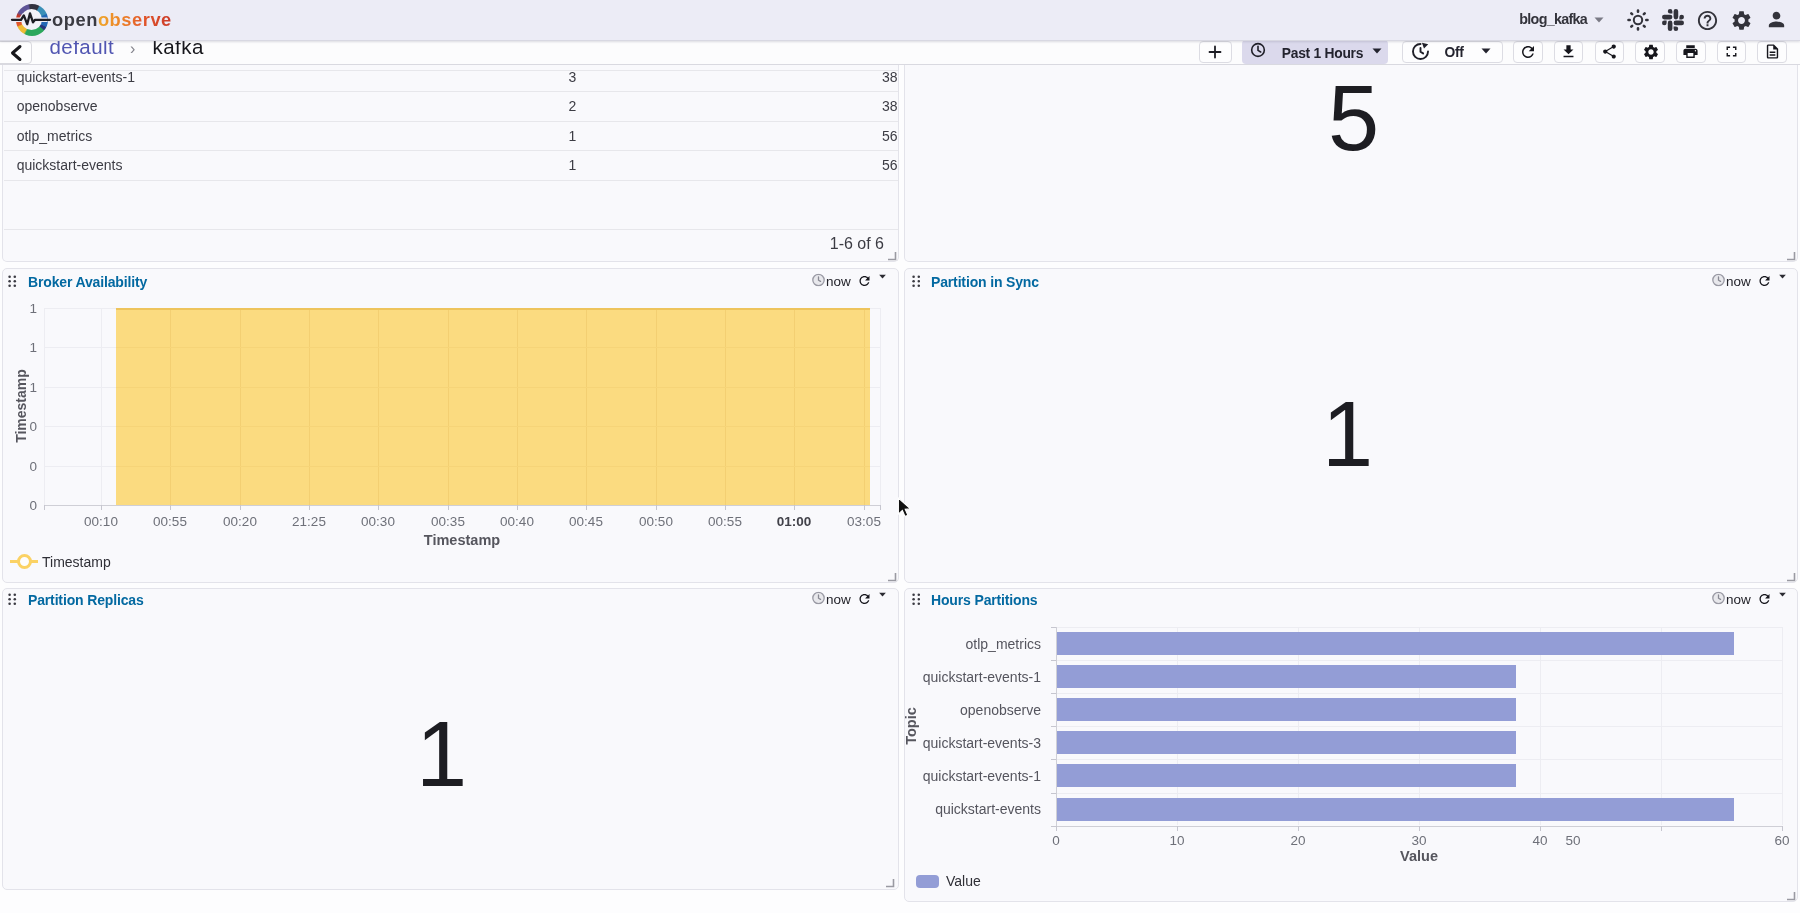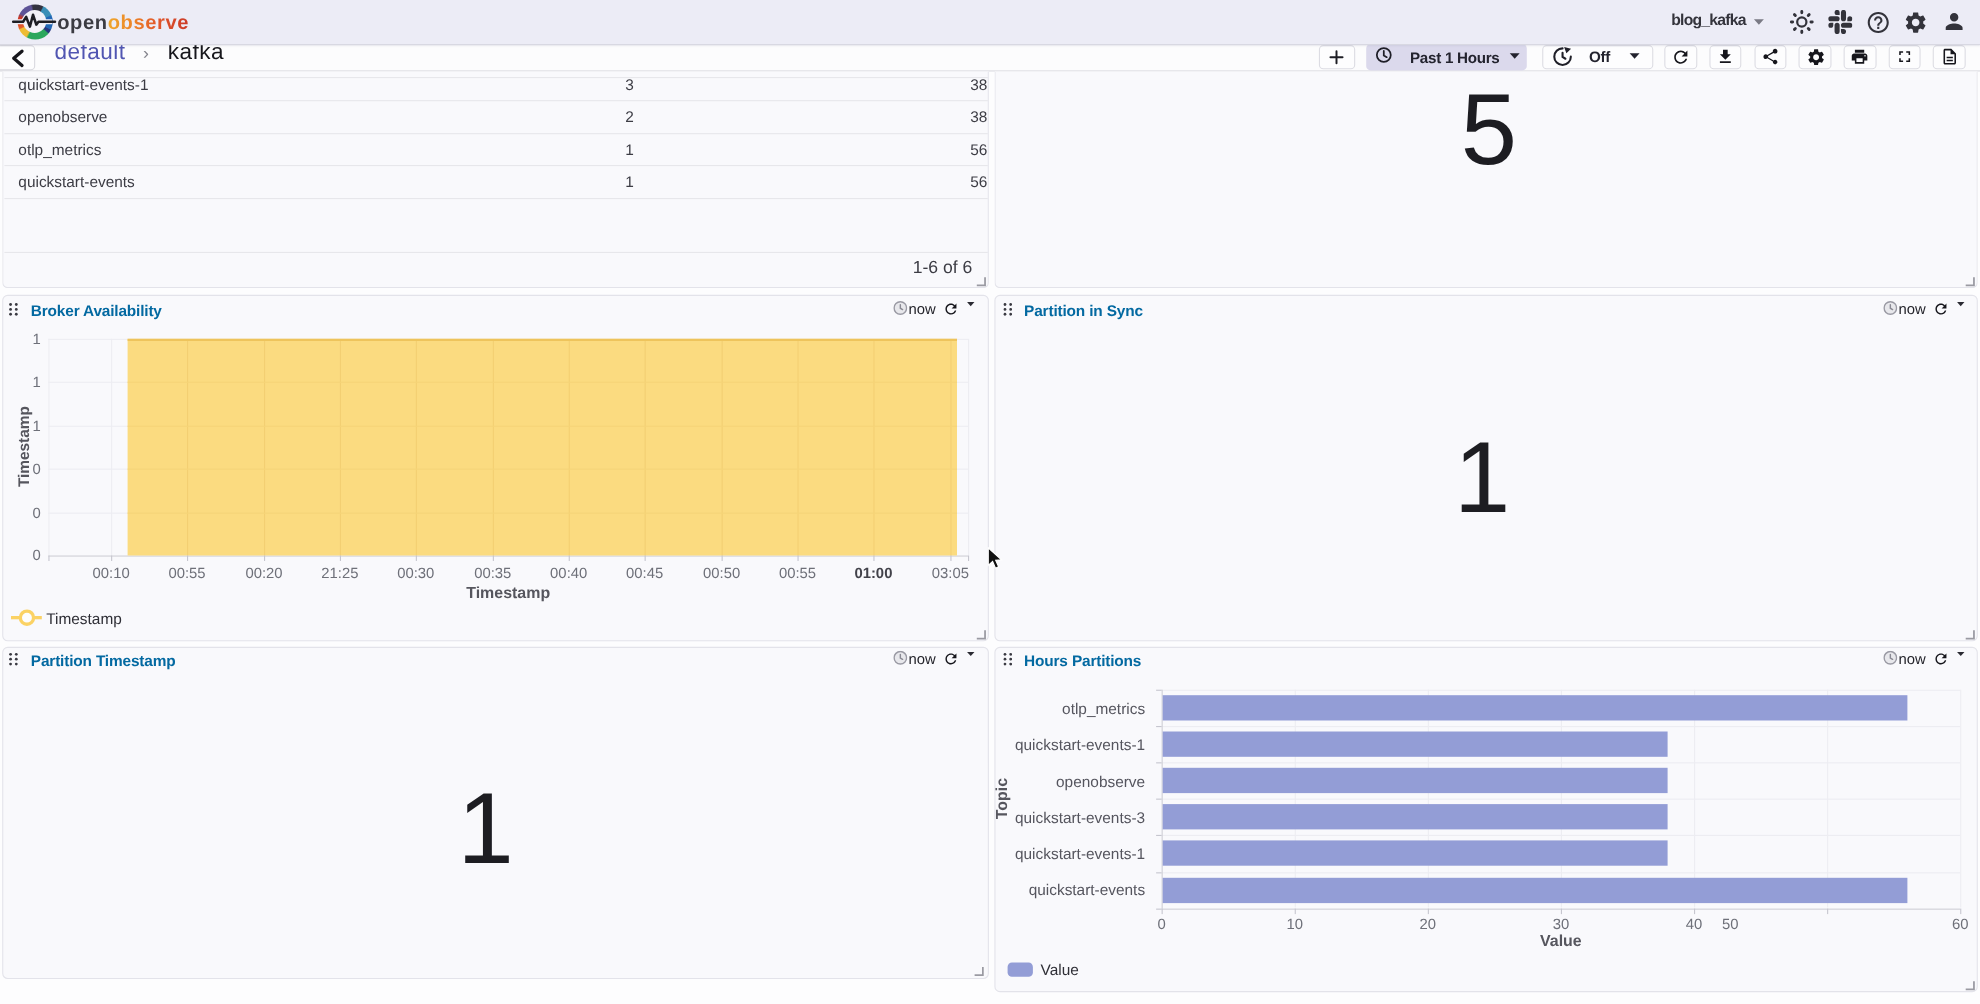--- a/index.html
+++ b/index.html
@@ -291,21 +291,21 @@
 <div class="bignum" style="left:1347.5px;top:434px">1</div>
 
 <svg class="p" style="left:8px;top:593px" width="8.5" height="12.5" viewBox="0 0 9 13" fill="#3a3a42">
 <circle cx="1.7" cy="1.8" r="1.35"></circle>
     <circle cx="7.2" cy="1.8" r="1.35"></circle>
     <circle cx="1.7" cy="6.5" r="1.35"></circle>
     <circle cx="7.2" cy="6.5" r="1.35"></circle>
     <circle cx="1.7" cy="11.2" r="1.35"></circle>
     <circle cx="7.2" cy="11.2" r="1.35"></circle>
 </svg>
-<div class="p lc ptitle" style="left:28px;top:599.5px">Partition Timestamp</div>
+<div class="p lc ptitle" style="left:28px;top:599.5px">Partition Replicas</div>
 <div class="hic" style="left:812px;top:598.5px">
  <svg width="13" height="13" viewBox="0 0 24 24">
       <circle cx="12" cy="12" r="10.5" fill="#e8e8ec" stroke="#9a9aa4" stroke-width="2.4"></circle>
       <path d="M12 6.5V12.4L15.8 14.6" fill="none" stroke="#8a8a94" stroke-width="2.4" stroke-linecap="round"></path>
     </svg>
  <span style="font-size:13.5px;color:#23232a;margin-left:1px">now</span>
  <svg style="margin-left:6px" width="15" height="15" viewBox="0 0 24 24" fill="#16161c">
       <path d="M17.65 6.35C16.2 4.9 14.21 4 12 4c-4.42 0-7.99 3.58-8 8s3.57 8 7.99 8c3.73 0 6.84-2.55 7.73-6h-2.08c-.82 2.33-3.04 4-5.65 4-3.31 0-6-2.69-6-6s2.69-6 6-6c1.66 0 3.14.69 4.22 1.78L13 11h7V4l-2.35 2.35z"></path>
     </svg>
  <svg style="margin-left:6px" width="9" height="6" viewBox="0 0 12 8">

